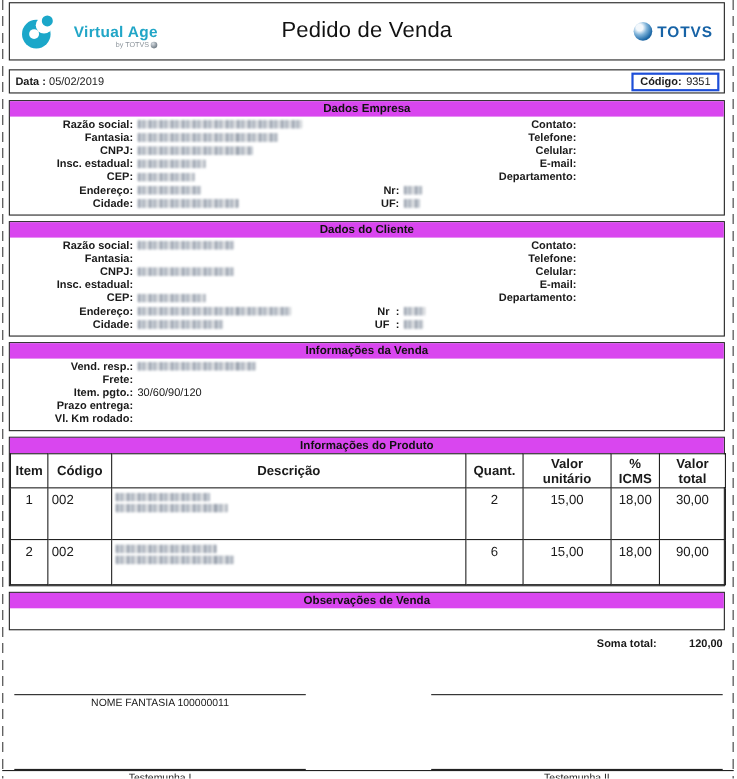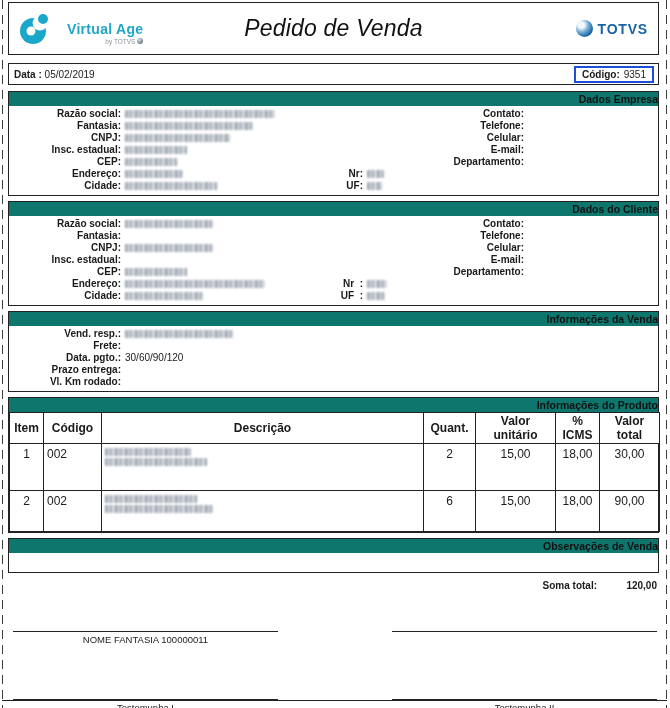--- a/index.html
+++ b/index.html
@@ -13,36 +13,36 @@
 
   
   .hdr-box{position:absolute;left:8px;right:11px;top:2px;height:53px;border:1px solid #222;
            display:flex;align-items:center;justify-content:space-between;padding:0 10px;box-sizing:border-box;}
   .brand-left{display:flex;align-items:flex-start;gap:16px;width:170px;}
   .va-text{display:flex;flex-direction:column;margin-top:9px;}
   .va-name{font-size:14px;letter-spacing:.3px;font-weight:bold;color:#21a6c7;}
   .va-sub{font-size:6.5px;color:#8d959c;margin-top:1px;align-self:flex-end;display:flex;align-items:center;gap:2px;}
   .mini-sphere{display:inline-block;width:6px;height:6px;border-radius:50%;
                background:radial-gradient(circle at 35% 30%,#d9dfe4,#828d96 60%,#59646d);}
-  .doc-title{font-size:23px;color:#111;letter-spacing:.2px;font-style:italic;}
+  .doc-title{font-size:20px;color:#111;letter-spacing:.2px;}
   .brand-right{display:flex;align-items:center;gap:5px;width:170px;justify-content:flex-end;}
   .totvs-sphere{width:17px;height:17px;border-radius:50%;
                 background:radial-gradient(circle at 32% 30%,#f3f8fc 0 18%,#7fb3d9 40%,#1f6aa8 70%,#0a3f74 100%);}
   .totvs-name{font-size:14px;font-weight:bold;color:#1763a6;letter-spacing:.8px;}
 
   
   .daterow{position:absolute;left:8px;right:11px;top:63px;height:22px;border:1px solid #222;
            display:flex;align-items:center;justify-content:space-between;padding:0 4px 0 5px;box-sizing:border-box;font-size:10px;}
   .lbl{font-weight:bold;}
   .code-box{border:2px solid #1d4ed8;padding:1px 6px;display:flex;gap:4px;align-items:center;}
 
   
   .sections{position:absolute;left:8px;right:11px;top:91px;}
   .section{border:1px solid #222;margin-bottom:5px;}
-  .secbar{background:#0f766e;text-align:right;font-size:10.5px;font-weight:bold;padding:1px 0;color:#111;}
+  .secbar{background:#d946ef;text-align:center;font-size:10.5px;font-weight:bold;padding:1px 0;color:#111;}
   .seccontent{position:relative;padding:2px 0 3px;}
   .frow{display:flex;height:12px;line-height:12px;font-size:10px;align-items:flex-start;}
   .flabel{width:112px;text-align:right;font-weight:bold;flex:none;}
   .fval{width:212px;padding-left:4px;flex:none;white-space:nowrap;}
   .fmidlabel{width:26px;text-align:right;font-weight:bold;flex:none;white-space:pre;}
   .fmidval{padding-left:4px;flex:none;}
   .rightcol{position:absolute;top:2px;left:330px;width:185px;}
   .rightcol .frow{justify-content:flex-end;}
   .flabel-r{width:185px;text-align:right;font-weight:bold;}
 
@@ -238,21 +238,21 @@
       <div class="seccontent" id="venda-content">
           <div class="frow">
             <span class="flabel">Vend. resp.:</span>
             <span class="fval"><span class="redacted" style="width: 108px;"></span></span>
           </div>
           <div class="frow">
             <span class="flabel">Frete:</span>
             <span class="fval"></span>
           </div>
           <div class="frow">
-            <span class="flabel">Data. pgto.:</span>
+            <span class="flabel">Item. pgto.:</span>
             <span class="fval">30/60/90/120</span>
           </div>
           <div class="frow">
             <span class="flabel">Prazo entrega:</span>
             <span class="fval"></span>
           </div>
           <div class="frow">
             <span class="flabel">Vl. Km rodado:</span>
             <span class="fval"></span>
           </div>

